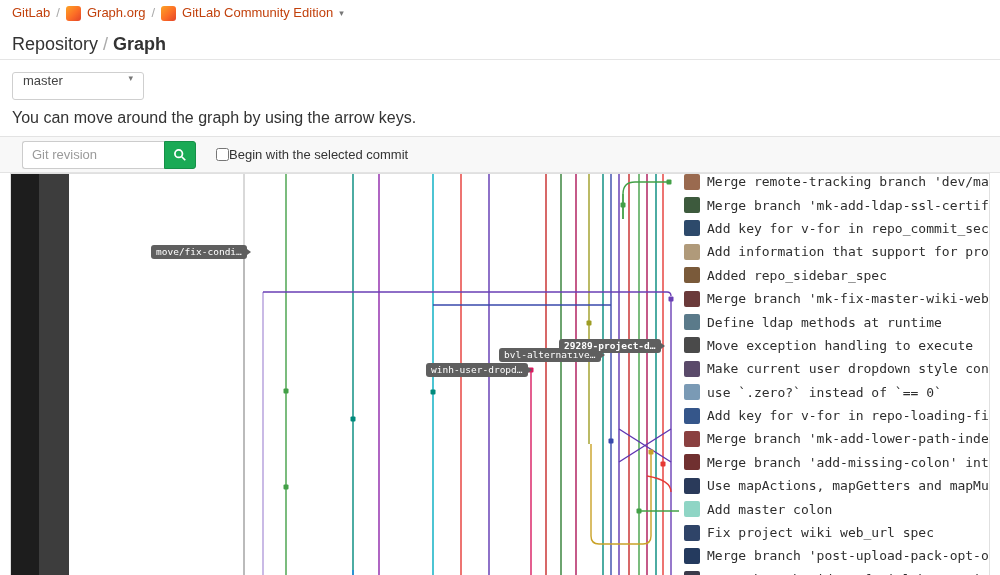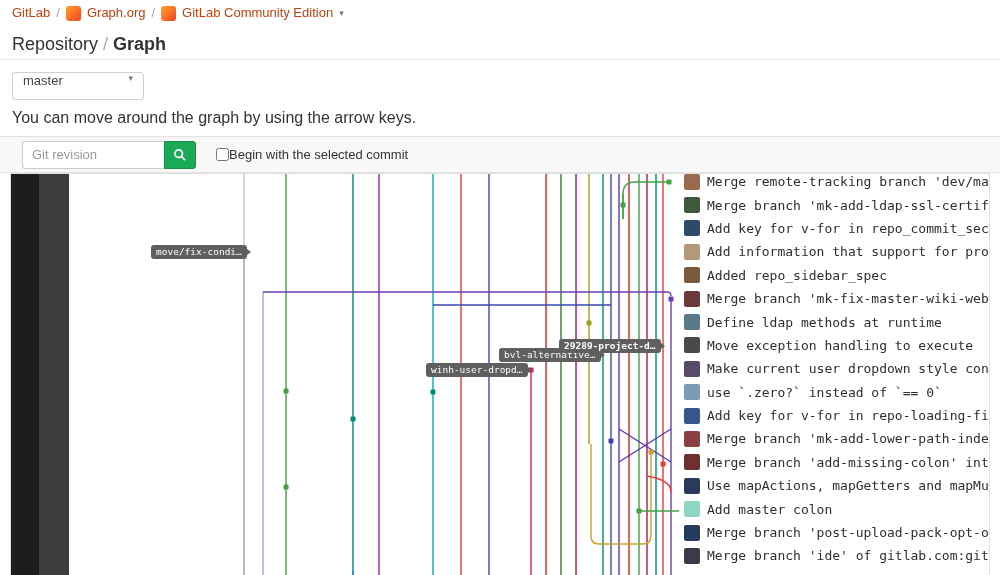--- a/index.html
+++ b/index.html
@@ -204,20 +204,24 @@
       </div>
       <div class="commit-row">
         <span class="commit-avatar" style="background: rgb(42, 58, 90);"></span>
         <span class="commit-msg">Use mapActions, mapGetters and mapMut</span>
       </div>
       <div class="commit-row">
         <span class="commit-avatar" style="background: rgb(143, 213, 197);"></span>
         <span class="commit-msg">Add master colon</span>
       </div>
       <div class="commit-row">
+        <span class="commit-avatar" style="background: rgb(47, 68, 104);"></span>
+        <span class="commit-msg">Fix project wiki web_url spec</span>
+      </div>
+      <div class="commit-row">
         <span class="commit-avatar" style="background: rgb(36, 58, 94);"></span>
         <span class="commit-msg">Merge branch 'post-upload-pack-opt-ou</span>
       </div>
       <div class="commit-row">
         <span class="commit-avatar" style="background: rgb(58, 58, 74);"></span>
         <span class="commit-msg">Merge branch 'ide' of gitlab.com:gitl</span>
       </div>
     </div>
 <div class="branch-label" style="left: 140px; top: 71px;">move/fix-condi…</div>
     <div class="branch-label" style="left: 488px; top: 142px; margin-top: 32px;">bvl-alternative…</div>

